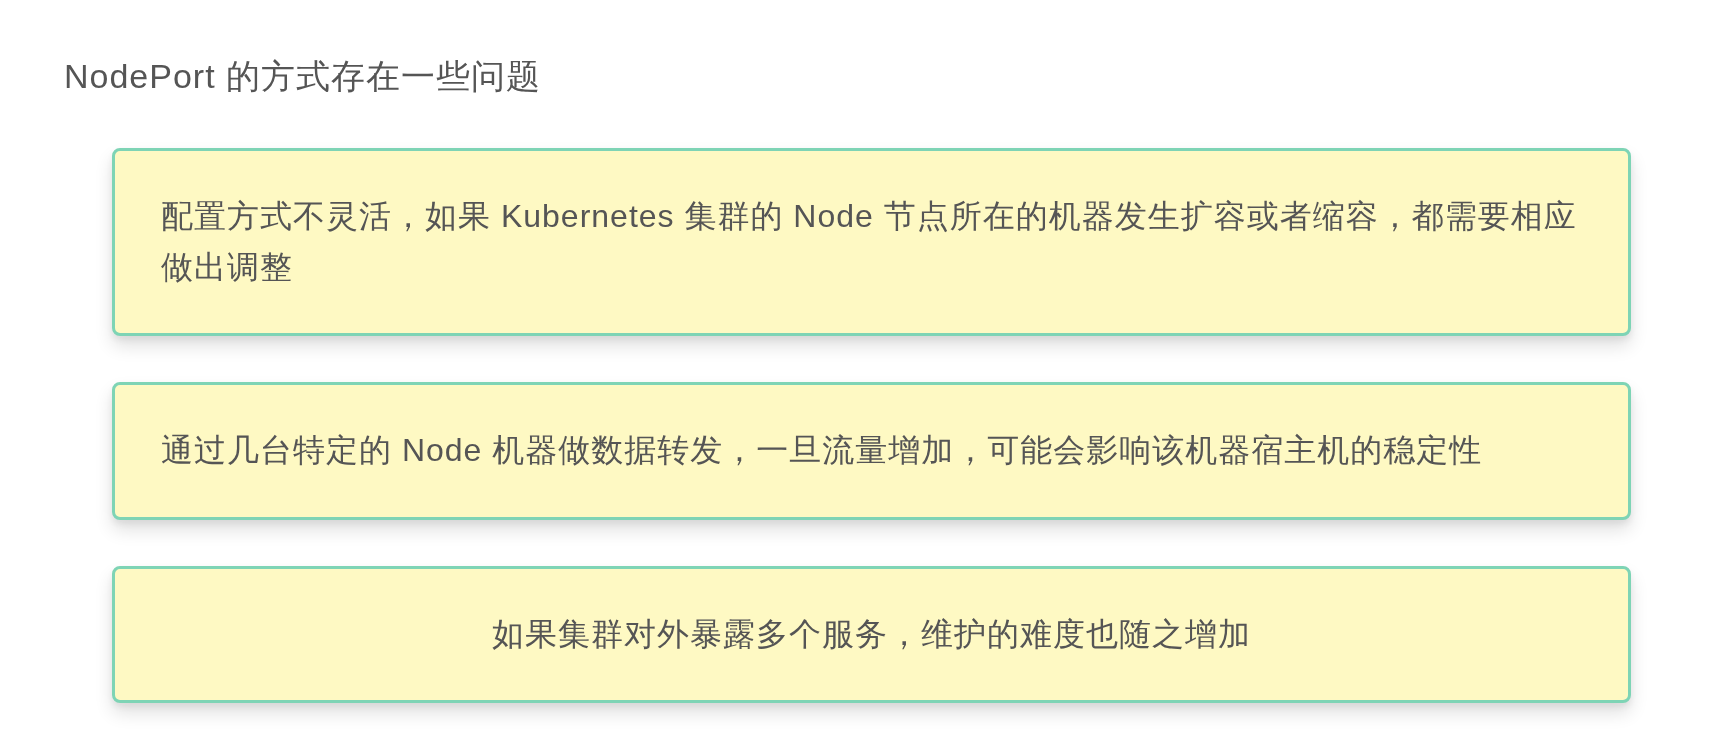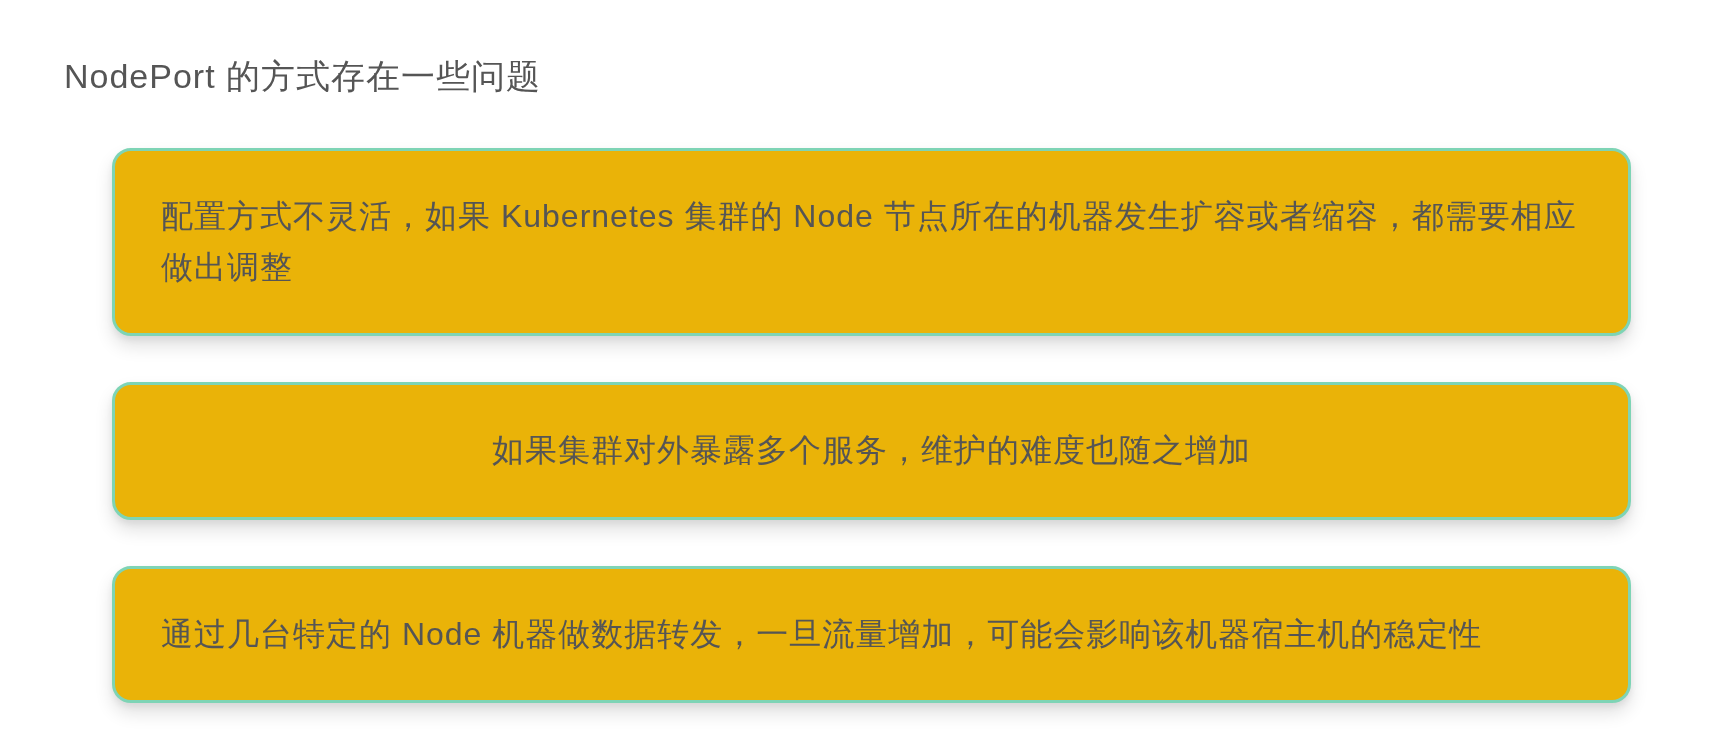--- a/index.html
+++ b/index.html
@@ -21,23 +21,23 @@
       letter-spacing: 1px;
     }
     .cards-container {
       display: flex;
       flex-direction: column;
       gap: 30px;
       padding: 0 40px;
     }
     .card {
       border: 3px solid #7ed4b5;
-      border-radius: 19px;
+      border-radius: 8px;
       padding: 32px 38px;
-      background: #eab308;
+      background: #fef9c3;
       box-shadow: 0 10px 18px rgba(0, 0, 0, 0.12), 0 4px 6px rgba(0, 0, 0, 0.06);
     }
     .card-text {
       font-size: 32px;
       font-weight: 500;
       color: #555555;
       line-height: 1.6;
       letter-spacing: 1px;
     }
     .card.centered .card-text {
@@ -46,19 +46,19 @@
   </style>
 </head>
 <body>
 
 <div class="title">NodePort 的方式存在一些问题</div>
 
 <div class="cards-container">
   <div class="card">
     <div class="card-text">配置方式不灵活，如果 Kubernetes 集群的 Node 节点所在的机器发生扩容或者缩容，都需要相应做出调整</div>
   </div>
+  <div class="card">
+    <div class="card-text">通过几台特定的 Node 机器做数据转发，一旦流量增加，可能会影响该机器宿主机的稳定性</div>
+  </div>
   <div class="card centered">
     <div class="card-text">如果集群对外暴露多个服务，维护的难度也随之增加</div>
-  </div>
-  <div class="card">
-    <div class="card-text">通过几台特定的 Node 机器做数据转发，一旦流量增加，可能会影响该机器宿主机的稳定性</div>
   </div>
 </div>
 
 </body></html>

